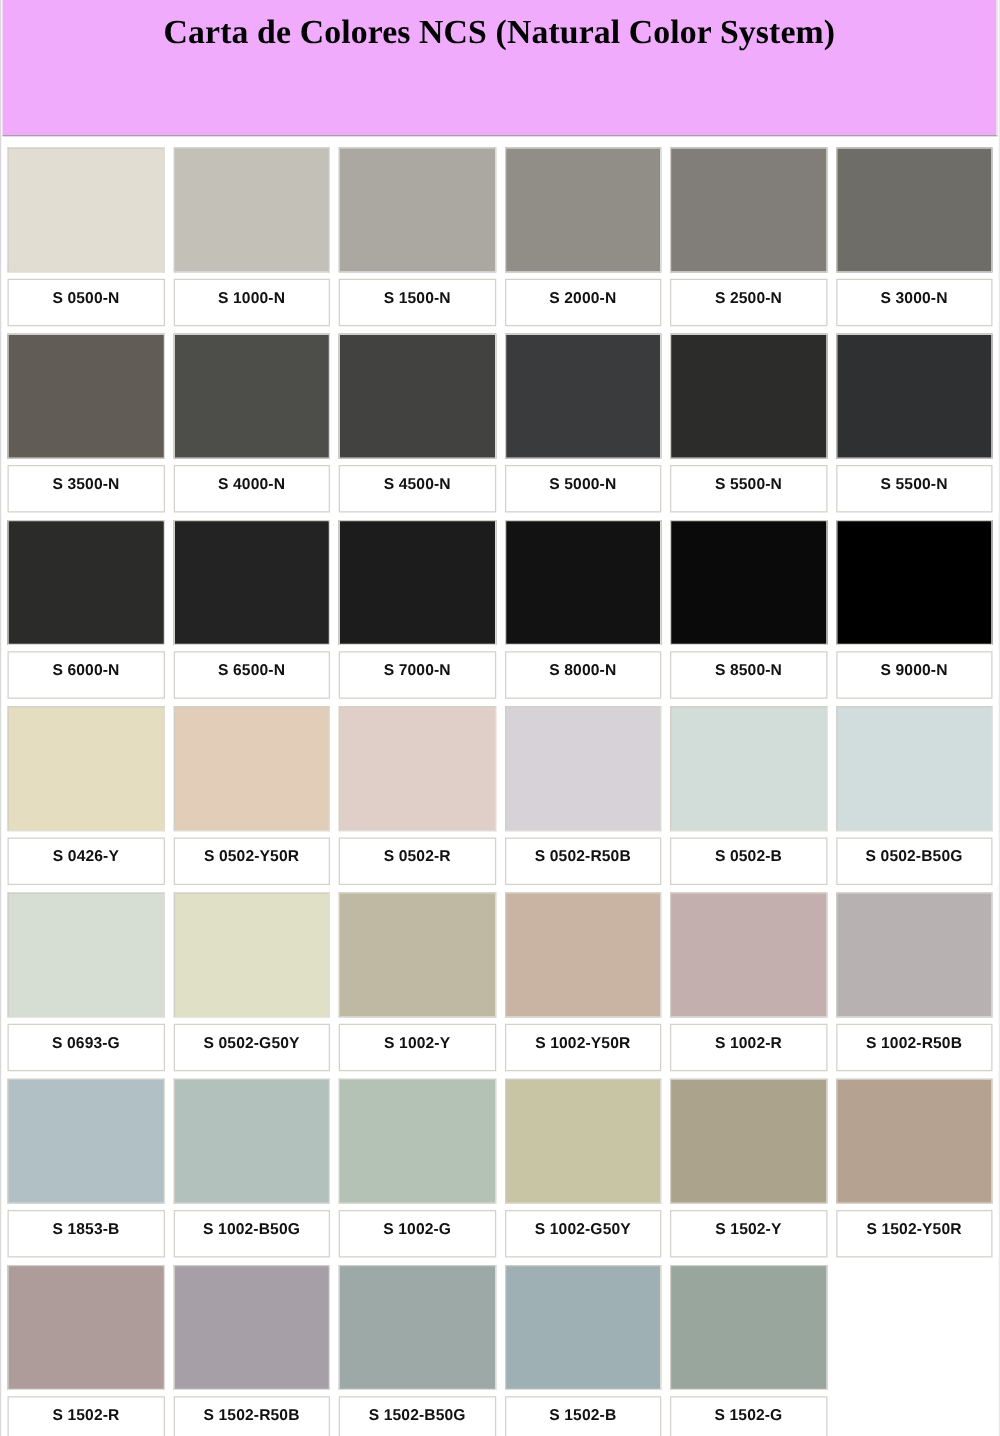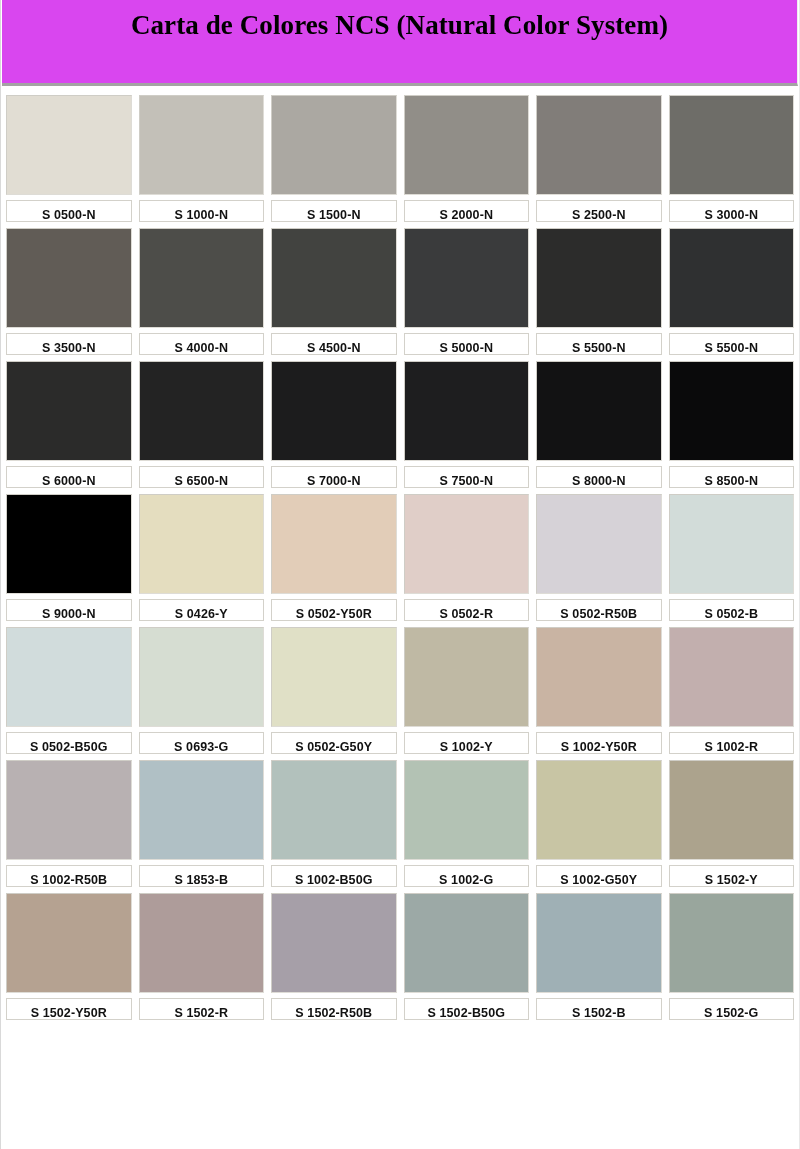--- a/index.html
+++ b/index.html
@@ -33,24 +33,24 @@
     position: absolute;
     right: 0; top: 0; bottom: 0;
     width: 1px;
     background: #e8e8e8;
   }
 
   
   .header-box {
     position: relative;
     margin: 0 2px 0 2px;
-    height: 86px;
-    border-bottom: 3px solid #a3a3a3;
+    height: 109px;
+    border-bottom: 1px solid #a3a3a3;
     border-right: 1px solid #eeeeee;
-    background: #d946ef;
+    background: #f0abfc;
     box-sizing: border-box;
   }
   .chart-title {
     font-family: "Liberation Serif", serif;
     font-weight: bold;
     font-size: 27px;
     color: #000000;
     text-align: center;
     line-height: 1;
     padding-top: 12px;
@@ -73,21 +73,21 @@
     margin-bottom: 6px;
   }
   .swatch-chip {
     height: 100px;
     border: 1px solid #dedcd6;
     border-top-color: #cfcdc6;
     border-left-color: #cfcdc6;
     box-sizing: border-box;
   }
   .swatch-label {
-    height: 22px;
+    height: 38px;
     margin-top: 5px;
     background: #ffffff;
     border: 1px solid #d3d1ca;
     box-sizing: border-box;
     display: flex;
     align-items: flex-start;
     justify-content: center;
     padding-top: 7px;
     font-size: 12.5px;
     font-weight: bold;
@@ -160,24 +160,20 @@
       </div>
       <div class="swatch-cell">
         <div class="swatch-chip" style="background: rgb(35, 35, 35);"></div>
         <div class="swatch-label">S 6500-N</div>
       </div>
       <div class="swatch-cell">
         <div class="swatch-chip" style="background: rgb(28, 28, 29);"></div>
         <div class="swatch-label">S 7000-N</div>
       </div>
       <div class="swatch-cell">
-        <div class="swatch-chip" style="background: rgb(30, 30, 31);"></div>
-        <div class="swatch-label">S 7500-N</div>
-      </div>
-      <div class="swatch-cell">
         <div class="swatch-chip" style="background: rgb(18, 18, 19);"></div>
         <div class="swatch-label">S 8000-N</div>
       </div>
       <div class="swatch-cell">
         <div class="swatch-chip" style="background: rgb(10, 10, 11);"></div>
         <div class="swatch-label">S 8500-N</div>
       </div>
       <div class="swatch-cell">
         <div class="swatch-chip" style="background: rgb(0, 0, 0);"></div>
         <div class="swatch-label">S 9000-N</div>

